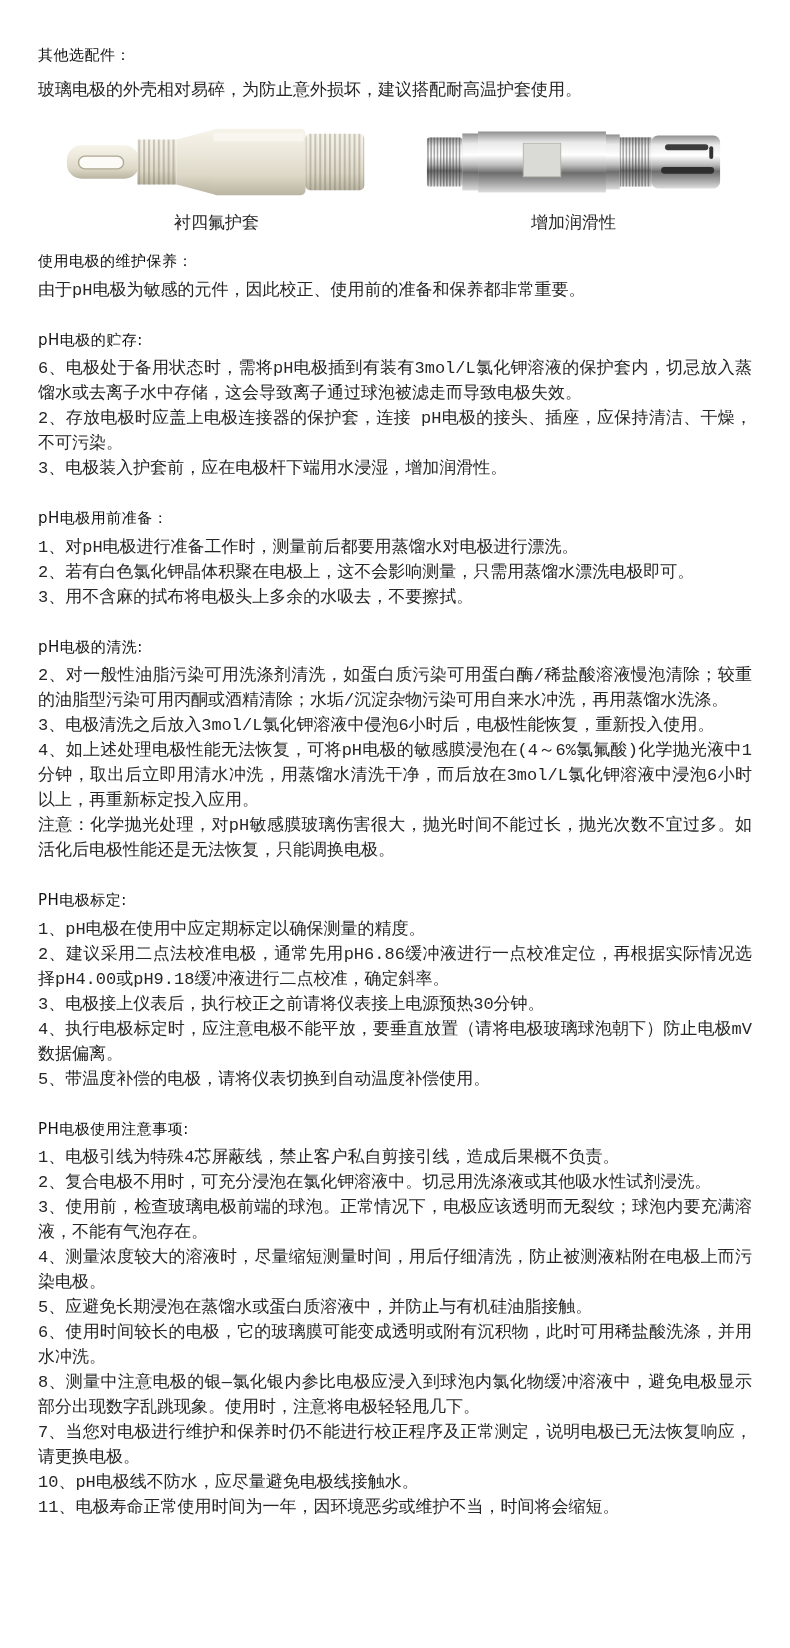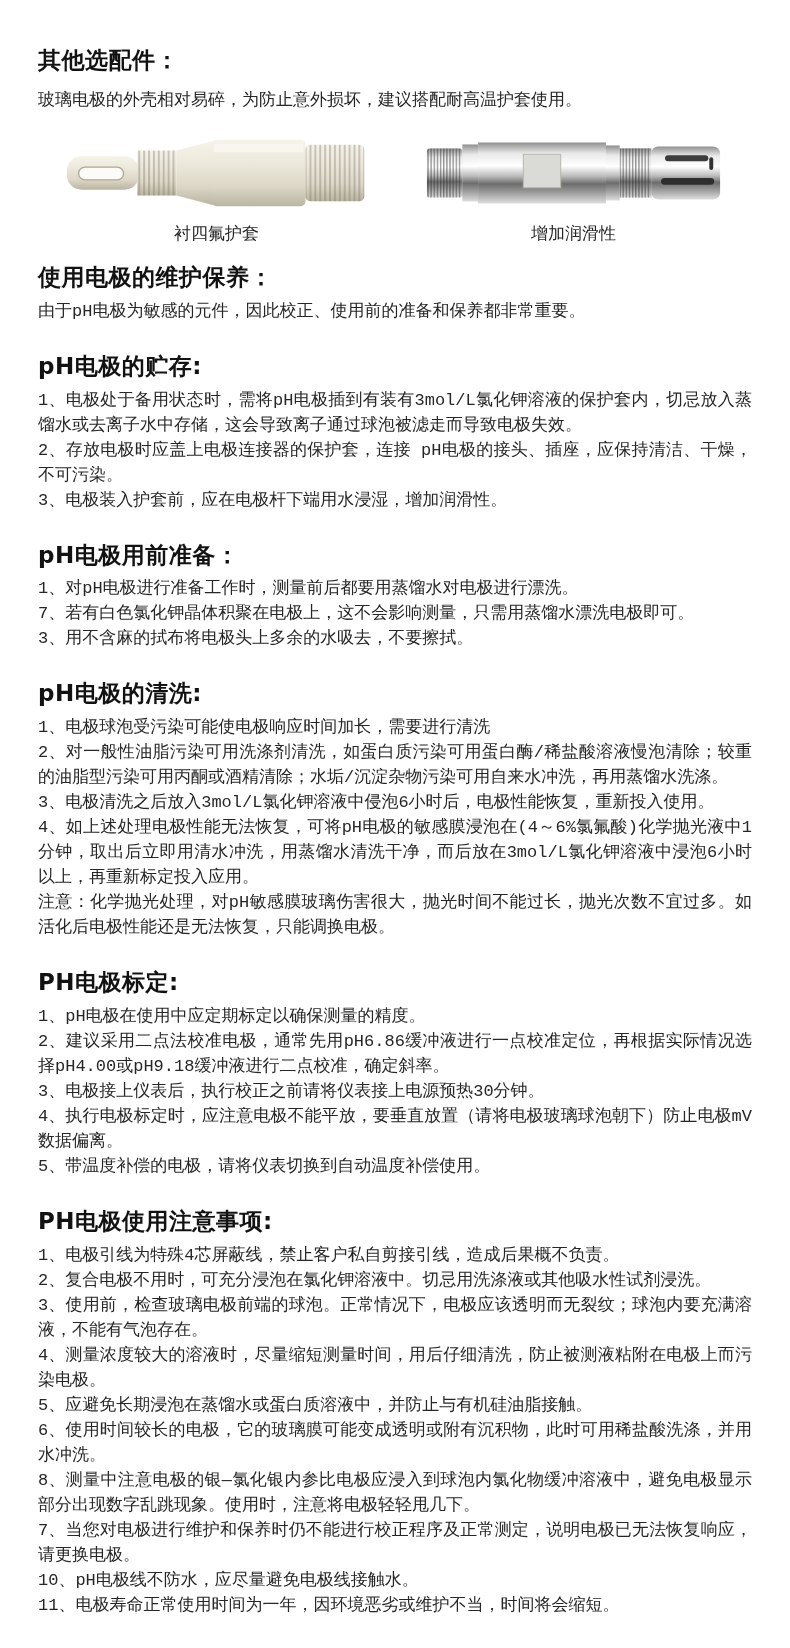--- a/index.html
+++ b/index.html
@@ -12,22 +12,22 @@
     min-height: 1648px;
     font-family: "DejaVu Sans", "Liberation Sans", sans-serif;
     color: #262626;
     box-sizing: border-box;
   }
   main {
     padding: 46px 38px 40px 38px;
     box-sizing: border-box;
   }
   .sec-title {
-    font-size: 23px;
-    font-weight: bold;
+    font-size: 15px;
+    font-weight: normal;
     color: #121212;
     margin: 0;
     line-height: 1.3;
     letter-spacing: 0.5px;
   }
   .top-title { margin-bottom: 13px; }
   .section .sec-title { margin: 27px 0 7px 0; }
   p.body-line {
     margin: 0;
     font-size: 17px;
@@ -135,35 +135,34 @@
     </figure>
   </div>
 
   <div class="maintenance">
     <h2 class="sec-title" style="margin:18px 0 7px 0;">使用电极的维护保养：</h2>
     <p class="body-line">由于pH电极为敏感的元件，因此校正、使用前的准备和保养都非常重要。</p>
   </div>
 
   <section class="section">
     <h2 class="sec-title">pH电极的贮存:</h2>
-    <p class="body-line">1、电极处于备用状态时，需将pH电极插到有装有3mol/L氯化钾溶液的保护套内，切忌放入蒸馏水或去离子水中存储，这会导致离子通过球泡被滤走而导致电极失效。</p>
+    <p class="body-line">6、电极处于备用状态时，需将pH电极插到有装有3mol/L氯化钾溶液的保护套内，切忌放入蒸馏水或去离子水中存储，这会导致离子通过球泡被滤走而导致电极失效。</p>
     <p class="body-line">2、存放电极时应盖上电极连接器的保护套，连接 pH电极的接头、插座，应保持清洁、干燥，不可污染。</p>
     <p class="body-line">3、电极装入护套前，应在电极杆下端用水浸湿，增加润滑性。</p>
   </section>
 
   <section class="section">
     <h2 class="sec-title">pH电极用前准备：</h2>
     <p class="body-line">1、对pH电极进行准备工作时，测量前后都要用蒸馏水对电极进行漂洗。</p>
-    <p class="body-line">7、若有白色氯化钾晶体积聚在电极上，这不会影响测量，只需用蒸馏水漂洗电极即可。</p>
+    <p class="body-line">2、若有白色氯化钾晶体积聚在电极上，这不会影响测量，只需用蒸馏水漂洗电极即可。</p>
     <p class="body-line">3、用不含麻的拭布将电极头上多余的水吸去，不要擦拭。</p>
   </section>
 
   <section class="section">
     <h2 class="sec-title">pH电极的清洗:</h2>
-    <p class="body-line">1、电极球泡受污染可能使电极响应时间加长，需要进行清洗</p>
     <p class="body-line">2、对一般性油脂污染可用洗涤剂清洗，如蛋白质污染可用蛋白酶/稀盐酸溶液慢泡清除；较重的油脂型污染可用丙酮或酒精清除；水垢/沉淀杂物污染可用自来水冲洗，再用蒸馏水洗涤。</p>
     <p class="body-line">3、电极清洗之后放入3mol/L氯化钾溶液中侵泡6小时后，电极性能恢复，重新投入使用。</p>
     <p class="body-line">4、如上述处理电极性能无法恢复，可将pH电极的敏感膜浸泡在(4～6%氯氟酸)化学抛光液中1分钟，取出后立即用清水冲洗，用蒸馏水清洗干净，而后放在3mol/L氯化钾溶液中浸泡6小时以上，再重新标定投入应用。</p>
     <p class="body-line">注意：化学抛光处理，对pH敏感膜玻璃伤害很大，抛光时间不能过长，抛光次数不宜过多。如活化后电极性能还是无法恢复，只能调换电极。</p>
   </section>
 
   <section class="section">
     <h2 class="sec-title">PH电极标定:</h2>
     <p class="body-line">1、pH电极在使用中应定期标定以确保测量的精度。</p>
     <p class="body-line">2、建议采用二点法校准电极，通常先用pH6.86缓冲液进行一点校准定位，再根据实际情况选择pH4.00或pH9.18缓冲液进行二点校准，确定斜率。</p>

